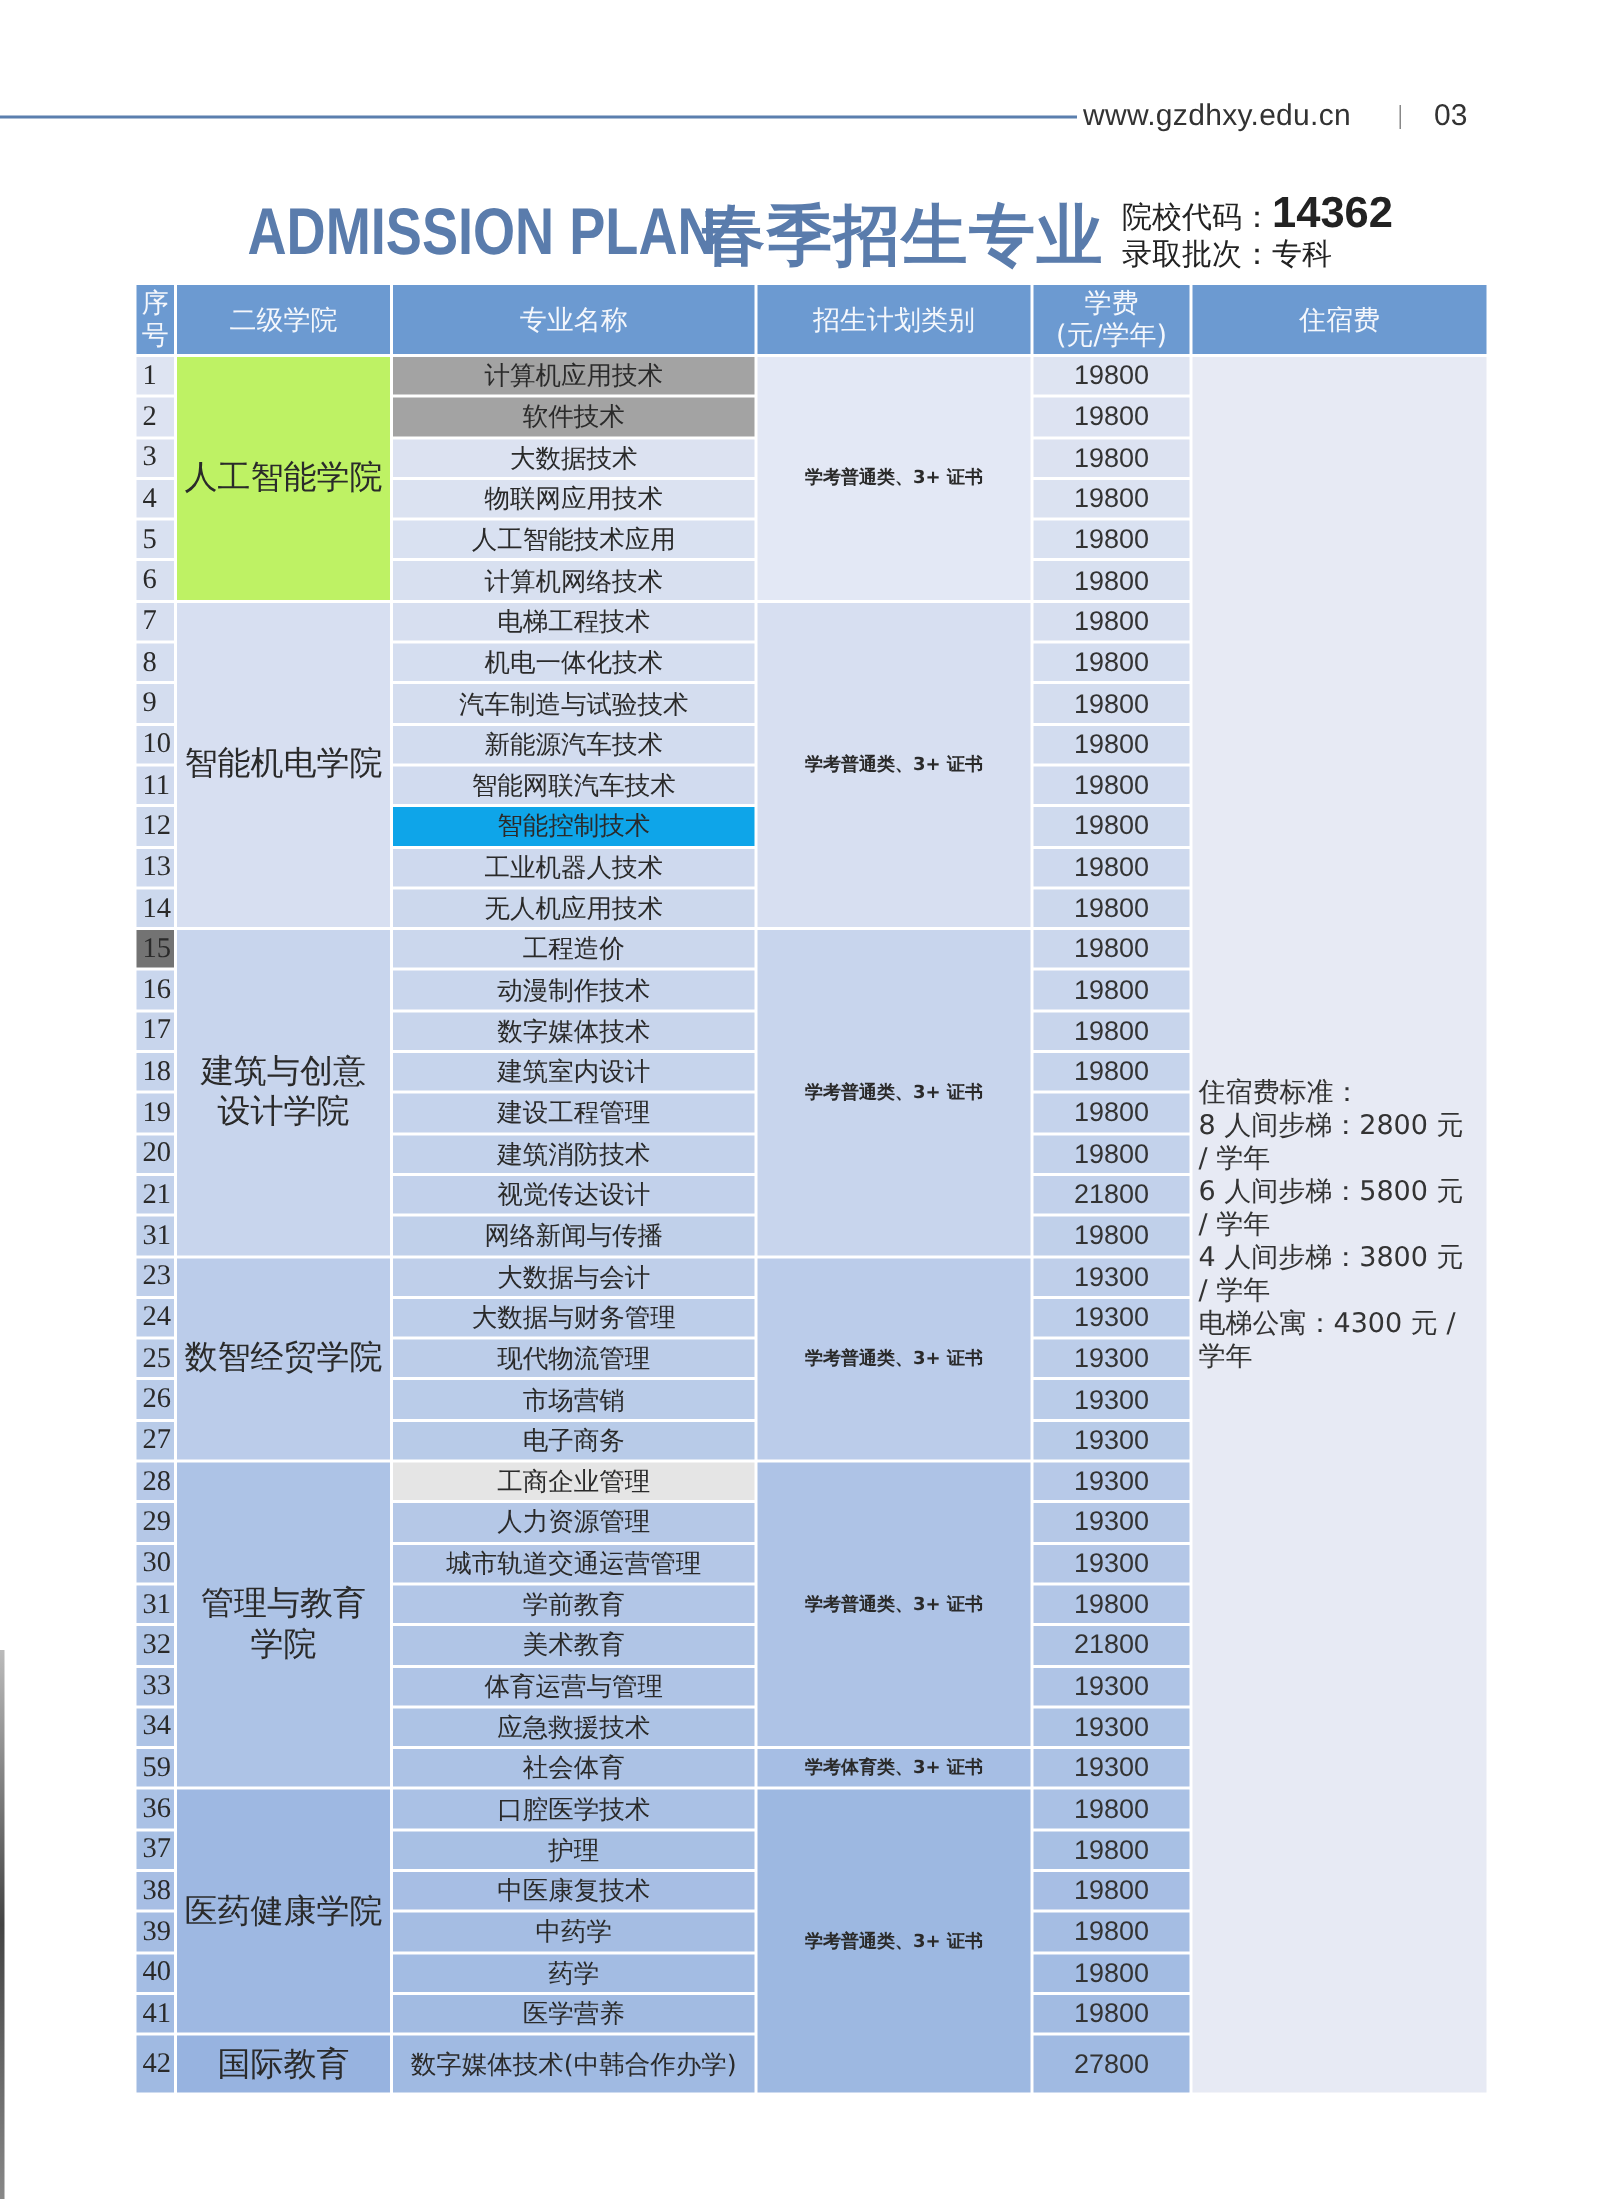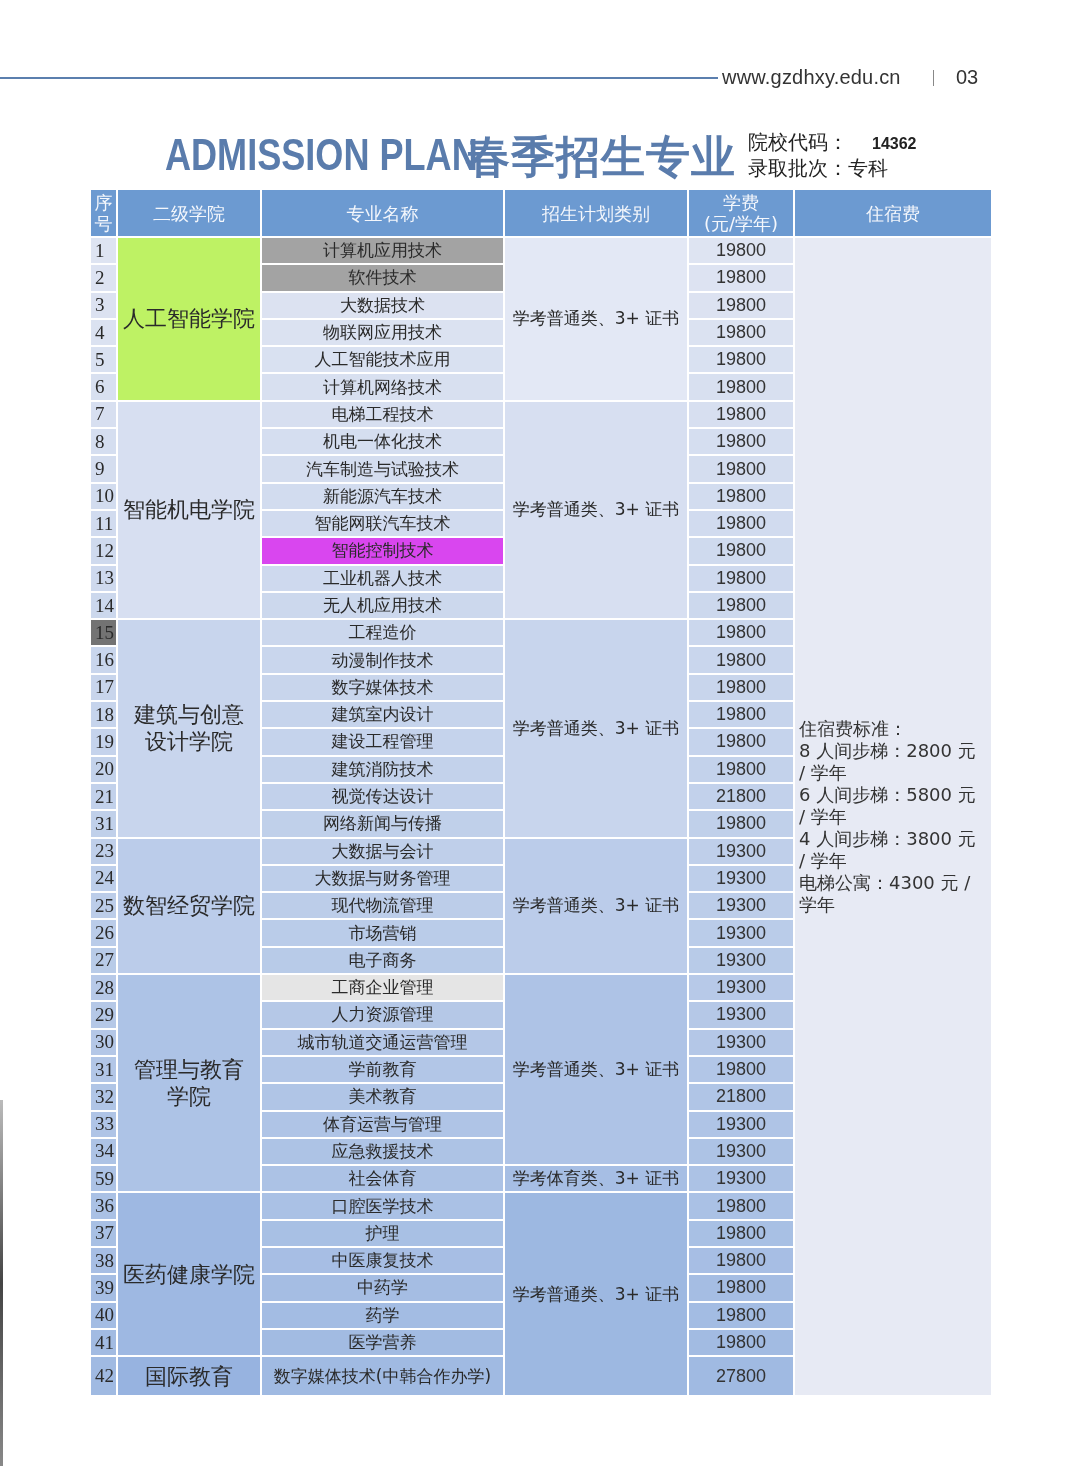--- a/index.html
+++ b/index.html
@@ -6,30 +6,30 @@
   body{width:1080px;height:1466px;background:#ffffff;position:relative;overflow:hidden;
        font-family:"DejaVu Sans","Liberation Sans",sans-serif;color:#2b2b2b;}
   .topline{position:absolute;left:0;top:77px;width:718px;height:2px;background:#5b7fae;}
   .site{position:absolute;left:722px;top:66px;font-size:20px;color:#333;font-family:"Liberation Sans",sans-serif;letter-spacing:0.2px;}
   .sep{position:absolute;left:933px;top:70px;width:1px;height:16px;background:#888;}
   .pageno{position:absolute;left:956px;top:66px;font-size:20px;color:#333;font-family:"Liberation Sans",sans-serif;}
   .title-en{position:absolute;left:165px;top:130px;font-family:"Liberation Sans",sans-serif;font-weight:bold;
             font-size:44px;color:#5a7cac;letter-spacing:0px;transform:scaleX(0.82);transform-origin:left center;}
   .title-cn{position:absolute;left:466px;top:128px;font-size:44px;font-weight:bold;color:#5a7cac;letter-spacing:1px;font-family:Liberation Serif, serif;}
   .meta{position:absolute;left:748px;top:130px;font-size:20px;line-height:25px;color:#222;}
-  .meta b{font-family:"Liberation Sans",sans-serif;font-size:16px;margin-left:24px;}
+  .meta b{font-family:"Liberation Sans",sans-serif;font-size:29px;}
   .leftstrip{position:absolute;left:0;top:1100px;width:3px;height:366px;background:linear-gradient(#bbb,#444,#888);}
   table{position:absolute;left:89px;top:188px;border-collapse:separate;border-spacing:2px;
         table-layout:fixed;width:902px;}
   th{background:#6c9ad1;color:#f4f7fc;font-weight:normal;font-size:18px;height:46px;padding:0;line-height:21px;}
   td{text-align:center;padding:0;font-size:17px;color:#2a2a2a;height:25.3px;}
   td.no{font-family:"Liberation Serif",serif;font-size:19px;text-align:left;padding-left:4px;}
   td.fee{font-family:"Liberation Sans",sans-serif;font-size:18px;color:#333;}
   td.col{font-size:22px;line-height:27px;}
-  td.plan{font-size:17px;}
+  td.plan{font-size:12px;font-weight:bold;}
   td.dorm{background:#e7eaf4;text-align:left;vertical-align:middle;font-size:18px;line-height:22px;padding:0 4px 0 4px;color:#333;}
   .r42 td{height:38px;}
 </style>
 </head>
 <body>
 
 <div class="topline"></div>
 <div class="site">www.gzdhxy.edu.cn</div>
 <div class="sep"></div>
 <div class="pageno">03</div>
@@ -127,21 +127,21 @@
         <td style="background:rgb(210,220,239)">新能源汽车技术</td>
         <td class="fee" style="background:rgb(210,220,239)">19800</td>
       </tr>
       <tr>
         <td class="no" style="background:rgb(209,219,239)">11</td>
         <td style="background:rgb(209,219,239)">智能网联汽车技术</td>
         <td class="fee" style="background:rgb(209,219,239)">19800</td>
       </tr>
       <tr>
         <td class="no" style="background:rgb(207,218,238)">12</td>
-        <td style="background:#d946ef">智能控制技术</td>
+        <td style="background:#0ea5e9">智能控制技术</td>
         <td class="fee" style="background:rgb(207,218,238)">19800</td>
       </tr>
       <tr>
         <td class="no" style="background:rgb(206,217,238)">13</td>
         <td style="background:rgb(206,217,238)">工业机器人技术</td>
         <td class="fee" style="background:rgb(206,217,238)">19800</td>
       </tr>
       <tr>
         <td class="no" style="background:rgb(204,216,237)">14</td>
         <td style="background:rgb(204,216,237)">无人机应用技术</td>

